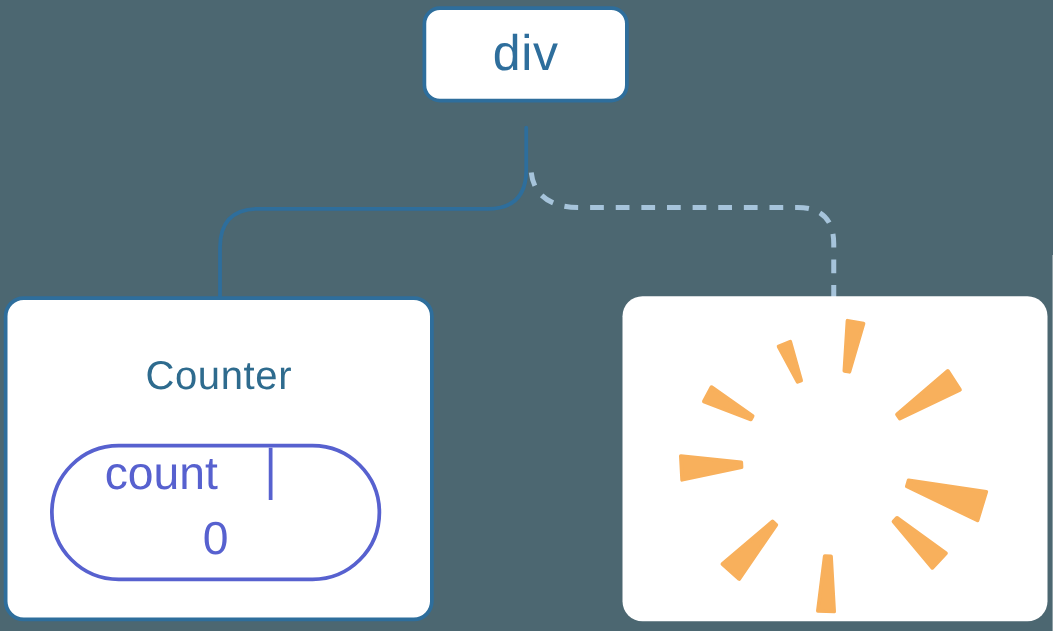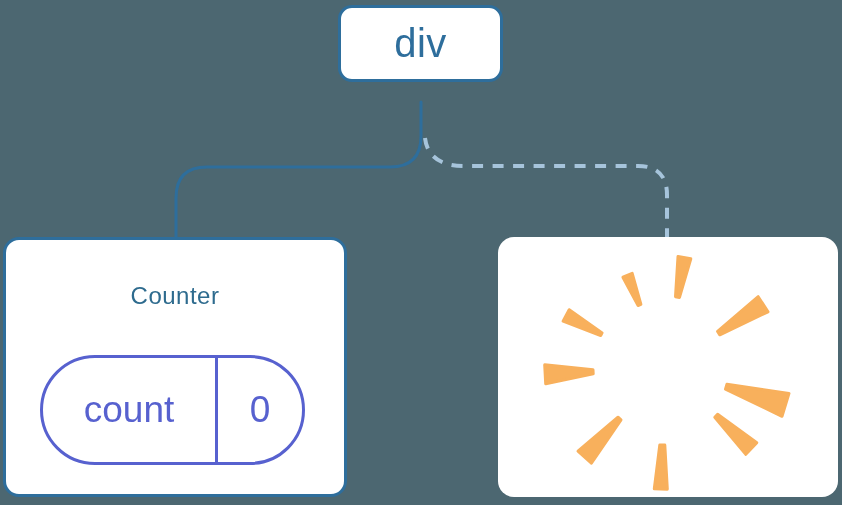--- a/index.html
+++ b/index.html
@@ -54,37 +54,38 @@
     border-radius: 16px;
   }
   .card-counter {
     left: 3px;
     width: 344px;
     border: 3px solid var(--node-blue, #2E6E9C);
   }
   .counter-title {
     margin-top: 42px;
     text-align: center;
-    font-size: 24px;
+    font-size: 32px;
     font-weight: 500;
     letter-spacing: 0.5px;
     color: var(--counter-title, #2E6B8E);
   }
   .state-pill {
     position: absolute;
     left: 34px; top: 115px;
     width: 265px; height: 110px;
     box-sizing: border-box;
     border: 3px solid var(--pill-purple, #5761CF);
     border-radius: 55px;
     display: flex;
     align-items: stretch;
     color: var(--pill-purple, #5761CF);
     font-size: 37px;
     overflow: hidden;
+    flex-direction: column;
   }
   .pill-cell {
     display: flex;
     align-items: center;
     justify-content: center;
   }
   .pill-key-cell {
     width: 172px;
     border-right: 3px solid var(--pill-purple, #5761CF);
   }

